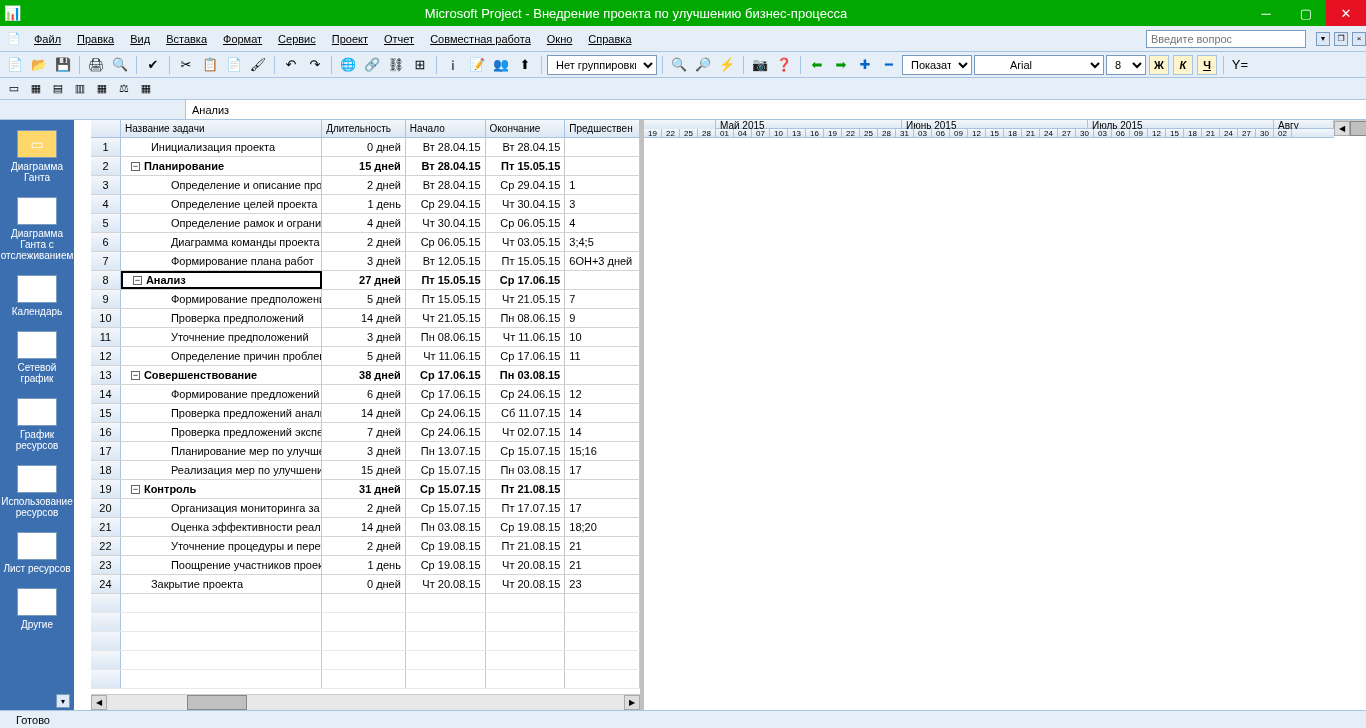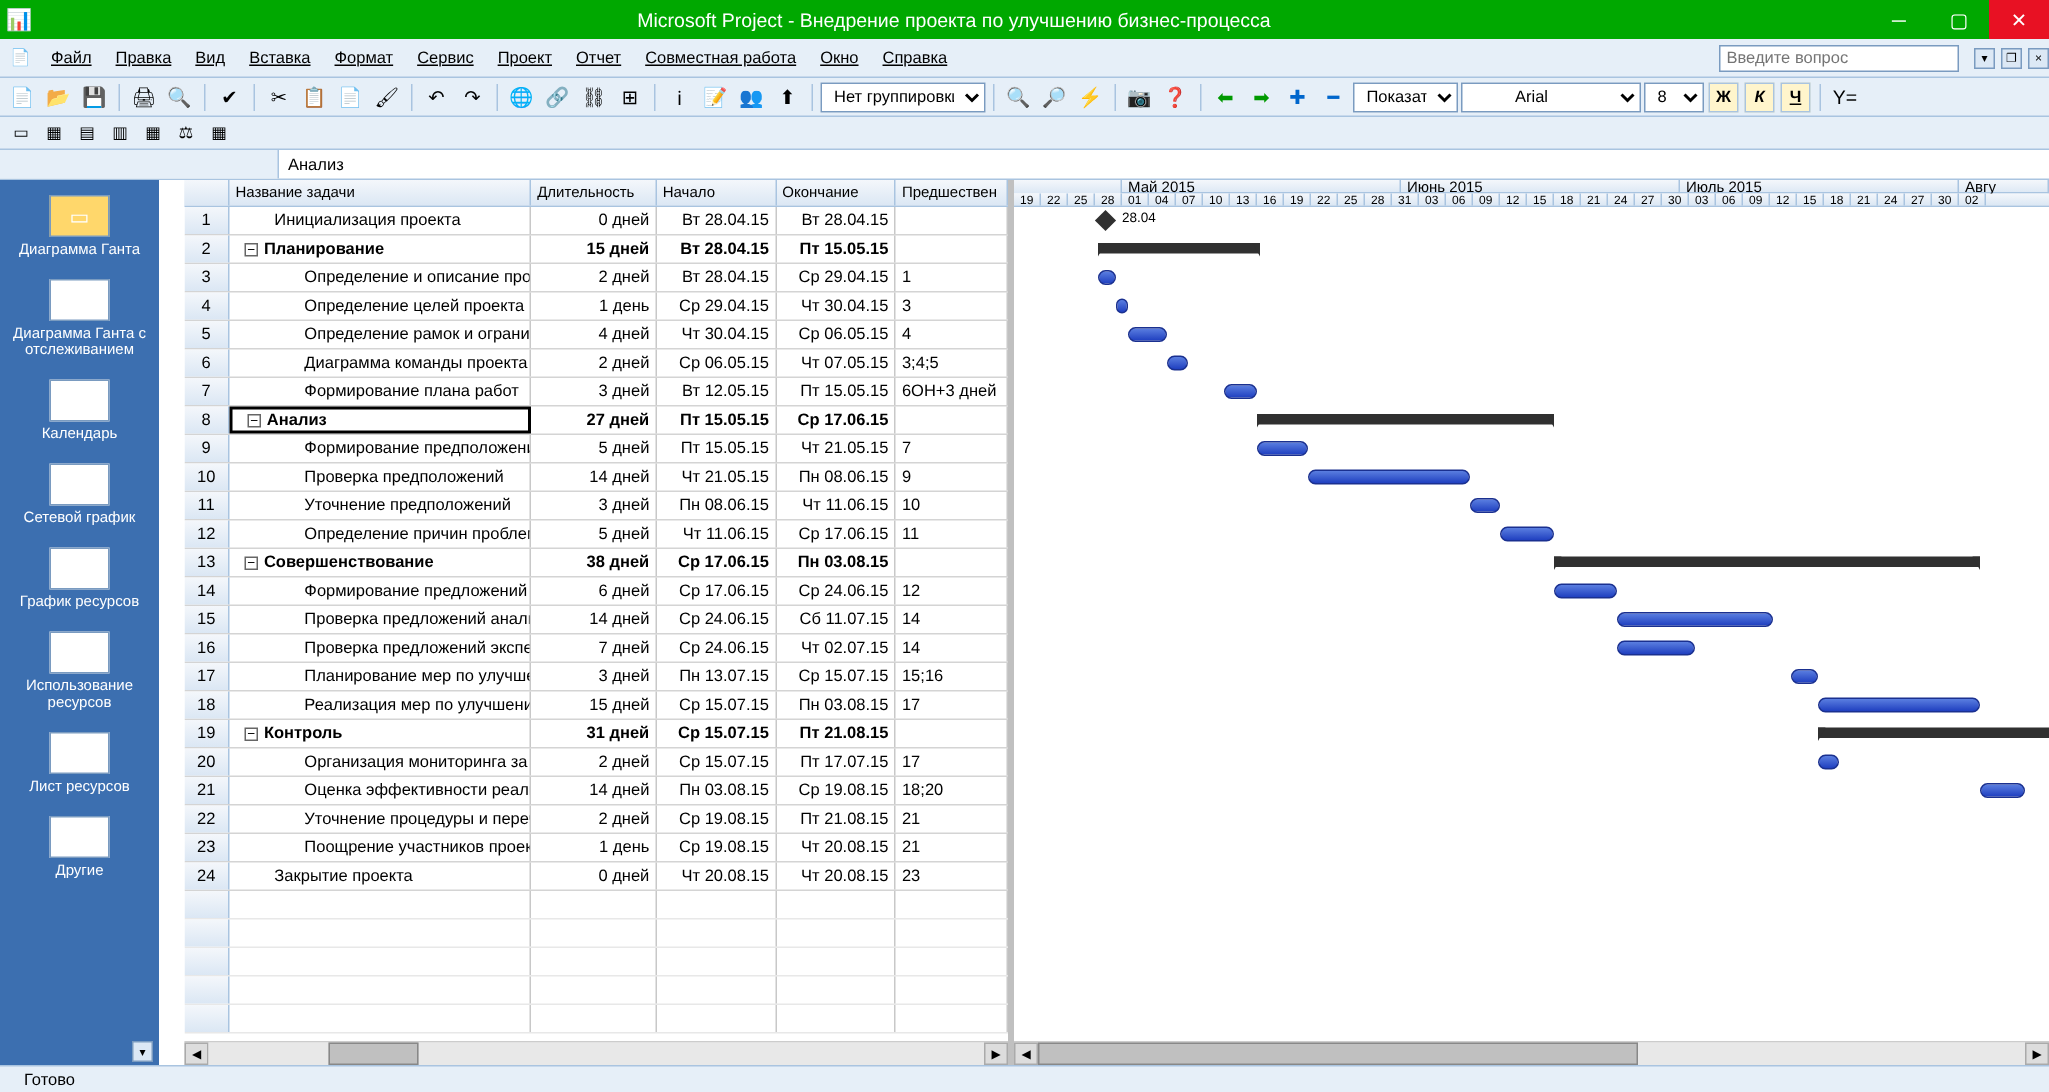--- a/index.html
+++ b/index.html
@@ -17,21 +17,21 @@
 .menu-item { padding: 3px 8px; text-decoration: underline; }
 .help-input { margin-left: auto; margin-right: 6px; width: 160px; height: 18px; border: 1px solid #7a9bc0; font-size: 11px; padding: 0 4px; color: #888; }
 .small-btn { width: 14px; height: 14px; border: 1px solid #7a9bc0; background: #dce8f5; font-size: 8px; display: flex; align-items: center; justify-content: center; margin-left: 2px; }
 
 .toolbar { height: 26px; background: #e6eff8; border-bottom: 1px solid #a9c4e0; display: flex; align-items: center; padding-left: 4px; gap: 2px; }
 .tb-btn { width: 22px; height: 22px; display: flex; align-items: center; justify-content: center; font-size: 13px; border-radius: 2px; }
 .tb-sep { width: 1px; height: 18px; background: #a9c4e0; margin: 0 3px; }
 .tb-combo { height: 20px; border: 1px solid #7a9bc0; background: #fff; font-size: 11px; padding: 0 4px; }
 .tb-combo.group { width: 110px; }
 .tb-combo.show { width: 70px; }
-.tb-combo.font { width: 120px; padding-left: 31px; }
+.tb-combo.font { width: 130px; padding-left: 31px; }
 .tb-combo.size { width: 40px; }
 .fmt-btn { width: 20px; height: 20px; border: 1px solid #a9c4e0; background: #fff5cc; display: flex; align-items: center; justify-content: center; font-weight: bold; font-size: 11px; margin: 0 1px; }
 
 .toolbar2 { height: 22px; background: #e6eff8; border-bottom: 1px solid #a9c4e0; display: flex; align-items: center; padding-left: 4px; gap: 2px; }
 .tb2-btn { width: 20px; height: 18px; display: flex; align-items: center; justify-content: center; font-size: 11px; }
 
 .formulabar { height: 20px; background: #fff; border-bottom: 1px solid #a9c4e0; display: flex; align-items: center; }
 .formulabar-spacer { width: 186px; border-right: 1px solid #a9c4e0; height: 100%; background: #e6eff8; }
 .formulabar-input { flex: 1; padding: 0 6px; font-size: 11px; }
 
@@ -62,21 +62,21 @@
 .gc-row { width: 30px; background: linear-gradient(#f4f7fb,#dbe7f4); justify-content: center; border-right: 1px solid #a9c4e0; }
 .gc-name { width: 202px; }
 .gc-name.sel { border: 2px solid #000; }
 .gc-dur { width: 84px; justify-content: flex-end; }
 .gc-start { width: 80px; justify-content: flex-end; }
 .gc-end { width: 80px; justify-content: flex-end; }
 .gc-pred { width: 75px; }
 .bold { font-weight: bold; }
 .collapse-btn { display: inline-block; width: 9px; height: 9px; border: 1px solid #666; text-align: center; line-height: 7px; font-size: 9px; margin-right: 4px; background: #fff; }
 
-.gantt-area { flex: 1; display: flex; flex-direction: column; overflow: hidden; position: relative; }
+.gantt-area { flex: 1; display: flex; flex-direction: row; overflow: hidden; position: relative; }
 .gantt-month { border-right: 1px solid #a9c4e0; border-bottom: 1px solid #a9c4e0; padding: 0 4px; font-size: 10px; height: 9px; }
 .gantt-day { font-size: 8px; border-right: 1px solid #a9c4e0; text-align: center; width: 18px; }
 .gantt-body { flex: 1; position: relative; background: #fff; }
 .gantt-row { height: 19px; position: relative; }
 .bar { position: absolute; height: 10px; top: 4px; background: linear-gradient(#5a7ee0,#2040c0); border: 1px solid #1a3090; border-radius: 5px; }
 .summary-bar { position: absolute; height: 7px; top: 5px; background: #303030; }
 .summary-bar::before, .summary-bar::after { content: ''; position: absolute; top: 0; width: 0; height: 0; border-top: 9px solid #303030; }
 .summary-bar::before { left: 0; border-right: 5px solid transparent; }
 .summary-bar::after { right: 0; border-left: 5px solid transparent; }
 .milestone { position: absolute; width: 10px; height: 10px; top: 4px; background: #303030; transform: rotate(45deg); }
@@ -291,21 +291,21 @@
             <div class="gc gc-end">Ср 06.05.15</div>
             <div class="gc gc-pred">4</div>
           </div>
           <div class="grid-row">
             <div class="gc gc-row">6</div>
             <div class="gc gc-name" style="padding-left: 50px;">
               <span>Диаграмма команды проекта</span>
             </div>
             <div class="gc gc-dur">2 дней</div>
             <div class="gc gc-start">Ср 06.05.15</div>
-            <div class="gc gc-end">Чт 07.05.15</div>
+            <div class="gc gc-end">Чт 03.05.15</div>
             <div class="gc gc-pred">3;4;5</div>
           </div>
           <div class="grid-row">
             <div class="gc gc-row">7</div>
             <div class="gc gc-name" style="padding-left: 50px;">
               <span>Формирование плана работ</span>
             </div>
             <div class="gc gc-dur">3 дней</div>
             <div class="gc gc-start">Вт 12.05.15</div>
             <div class="gc gc-end">Пт 15.05.15</div>

